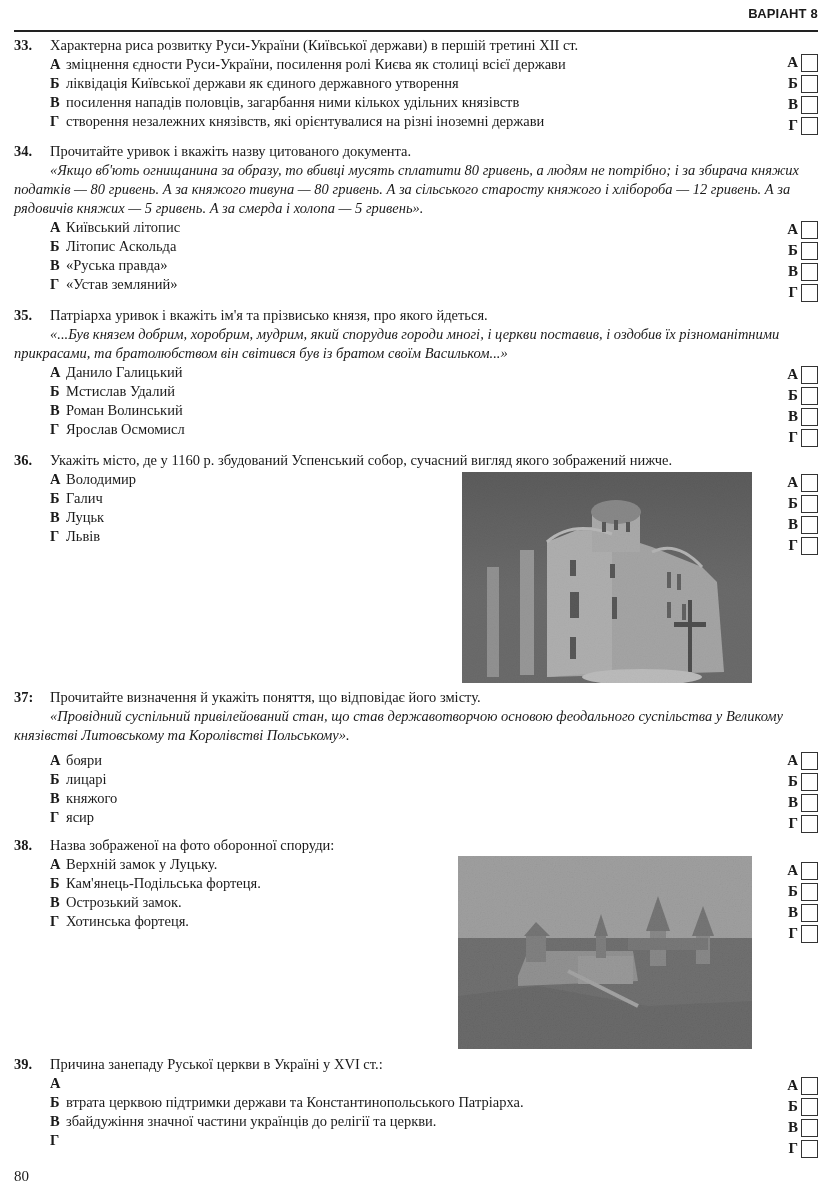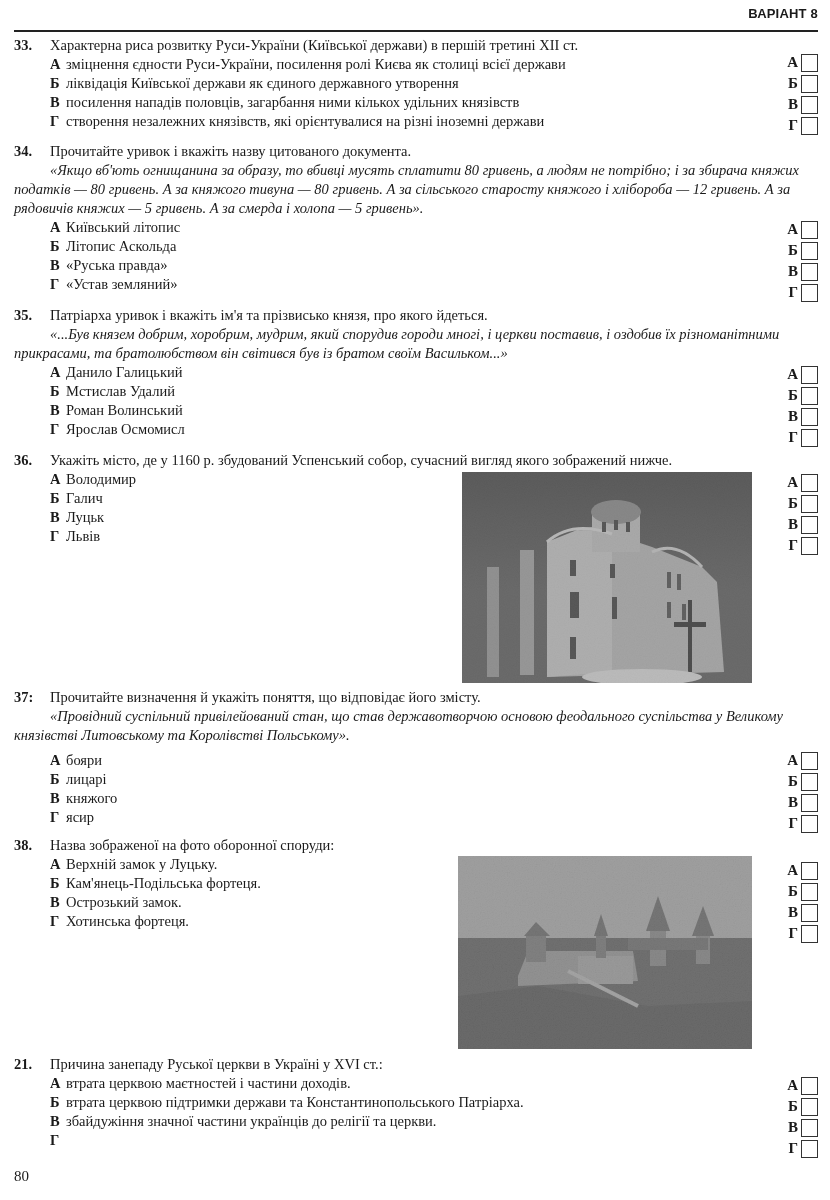--- a/index.html
+++ b/index.html
@@ -358,26 +358,25 @@
       <span class="bx"></span>
     </div>
   <div class="brow">
       <span class="bl">Г</span>
       <span class="bx"></span>
     </div>
 </div>
 
 <div class="q" style="top:1055px">
   <div class="qline">
-      <span class="qnum">21.</span>
+      <span class="qnum">39.</span>
       <span class="qtext">Причина занепаду Руської церкви в Україні у XVI ст.:</span>
     </div>
   <div class="opt">
       <span class="ol">А</span>
-      <span>втрата церквою маєтностей і частини доходів.</span>
     </div>
   <div class="opt">
       <span class="ol">Б</span>
       <span>втрата церквою підтримки держави та Константинопольського Патріарха.</span>
     </div>
   <div class="opt">
       <span class="ol">В</span>
       <span>збайдужіння значної частини українців до релігії та церкви.</span>
     </div>
   <div class="opt">

